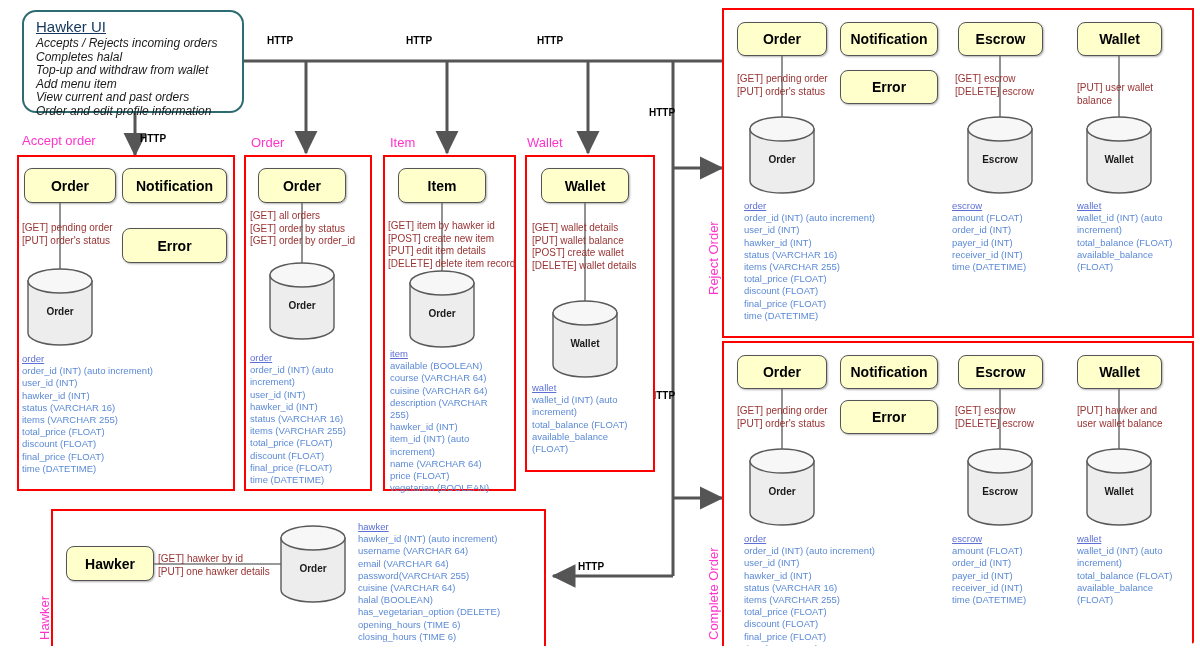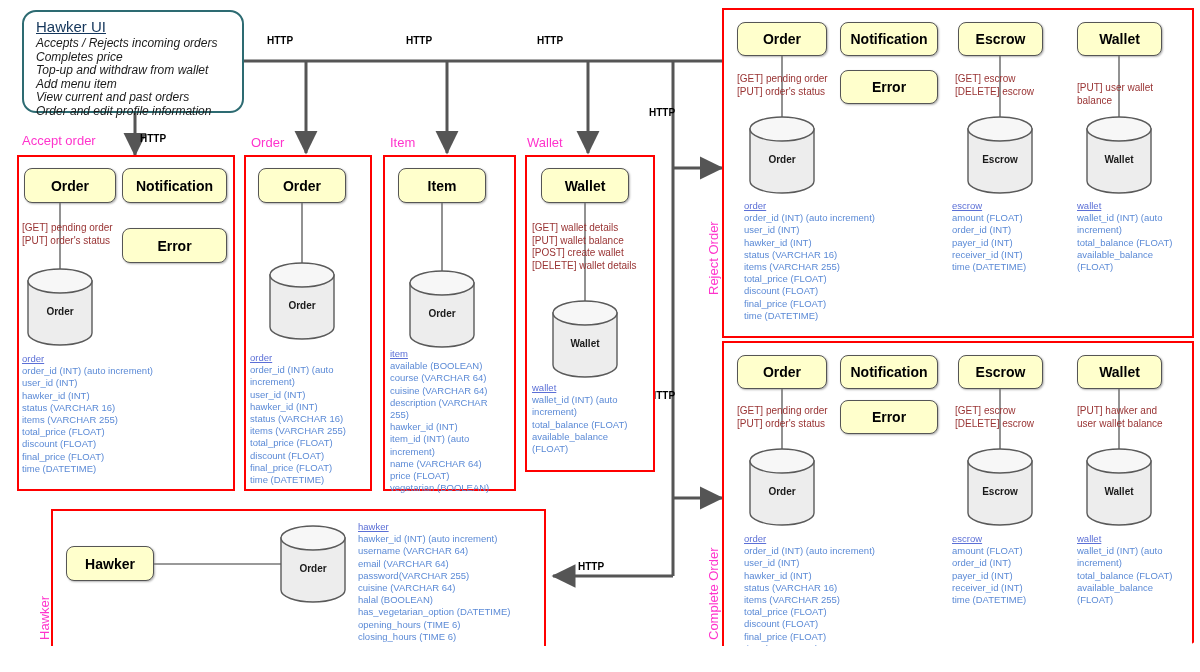--- a/index.html
+++ b/index.html
@@ -141,21 +141,21 @@
     <path d="M673,168 L722,168" stroke="#555555" stroke-width="3" fill="none" marker-end="url(#ah)"></path>
 
     <path d="M673,498 L722,498" stroke="#555555" stroke-width="3" fill="none" marker-end="url(#ah)"></path>
 
     <path d="M673,576 L553,576" stroke="#555555" stroke-width="3" fill="none" marker-end="url(#ah)"></path>
   </svg>
 
   <div class="ui-box" style="left:22px; top:10px; width:222px; height:103px;">
     <div class="ui-title">Hawker UI</div>
     <div class="ui-line">Accepts / Rejects incoming orders</div>
-    <div class="ui-line">Completes price</div>
+    <div class="ui-line">Completes halal</div>
     <div class="ui-line">Top-up and withdraw from wallet</div>
     <div class="ui-line">Add menu item</div>
     <div class="ui-line">View current and past orders</div>
     <div class="ui-line">Order and edit profile information</div>
   </div>
 
   <div class="http-label" style="left:267px; top:35px;">HTTP</div>
   <div class="http-label" style="left:406px; top:35px;">HTTP</div>
   <div class="http-label" style="left:537px; top:35px;">HTTP</div>
   <div class="http-label" style="left:140px; top:133px;">HTTP</div>
@@ -206,20 +206,23 @@
   </div>
 
   <div class="red-box" style="left:244px; top:155px; width:128px; height:336px;"></div>
 
   <div class="node" style="left:258px; top:168px; width:88px; height:35px;">Order</div>
 
   <svg class="wires" viewBox="0 0 1200 672">
     <path d="M302,203 L302,268" stroke="#777777" stroke-width="1.6" fill="none"></path>
   </svg>
 
+  <div class="endpoints" style="left:250px; top:210px; width:120px;">[GET] all orders
+[GET] order by status
+[GET] order by order_id</div>
 
   <div class="cyl" style="left:267px; top:262px; width:70px; height:78px;">
     <svg width="70" height="78" viewBox="0 0 70 78">
       <path d="M3,13 L3,65 A32,12 0 0 0 67,65 L67,13 Z" fill="#ededed" stroke="#5a5a5a" stroke-width="1.4"></path>
       <ellipse cx="35" cy="13" rx="32" ry="12" fill="#f7f7f7" stroke="#5a5a5a" stroke-width="1.4"></ellipse>
     </svg>
     <div class="cyl-label" style="top:38px;">Order</div>
   </div>
 
   <div class="schema" style="left:250px; top:352px; width:112px;">
@@ -236,20 +239,24 @@
   </div>
 
   <div class="red-box" style="left:383px; top:155px; width:133px; height:336px;"></div>
 
   <div class="node" style="left:398px; top:168px; width:88px; height:35px;">Item</div>
 
   <svg class="wires" viewBox="0 0 1200 672">
     <path d="M442,203 L442,275" stroke="#777777" stroke-width="1.6" fill="none"></path>
   </svg>
 
+  <div class="endpoints" style="left:388px; top:220px; width:132px;">[GET] item by hawker id
+[POST] create new item
+[PUT] edit item details
+[DELETE] delete item record</div>
 
   <div class="cyl" style="left:407px; top:270px; width:70px; height:78px;">
     <svg width="70" height="78" viewBox="0 0 70 78">
       <path d="M3,13 L3,65 A32,12 0 0 0 67,65 L67,13 Z" fill="#ededed" stroke="#5a5a5a" stroke-width="1.4"></path>
       <ellipse cx="35" cy="13" rx="32" ry="12" fill="#f7f7f7" stroke="#5a5a5a" stroke-width="1.4"></ellipse>
     </svg>
     <div class="cyl-label" style="top:38px;">Order</div>
   </div>
 
   <div class="schema" style="left:390px; top:348px; width:118px;">
@@ -438,35 +445,37 @@
   </div>
 
   <div class="red-box" style="left:51px; top:509px; width:495px; height:148px;"></div>
 
   <div class="node" style="left:66px; top:546px; width:88px; height:35px;">Hawker</div>
 
   <svg class="wires" viewBox="0 0 1200 672">
     <path d="M154,564 L283,564" stroke="#777777" stroke-width="1.6" fill="none"></path>
   </svg>
 
+  <div class="endpoints" style="left:158px; top:553px; width:130px;">[GET] hawker by id
+[PUT] one hawker details</div>
 
   <div class="cyl" style="left:278px; top:525px; width:70px; height:78px;">
     <svg width="70" height="78" viewBox="0 0 70 78">
       <path d="M3,13 L3,65 A32,12 0 0 0 67,65 L67,13 Z" fill="#ededed" stroke="#5a5a5a" stroke-width="1.4"></path>
       <ellipse cx="35" cy="13" rx="32" ry="12" fill="#f7f7f7" stroke="#5a5a5a" stroke-width="1.4"></ellipse>
     </svg>
     <div class="cyl-label" style="top:38px;">Order</div>
   </div>
 
   <div class="schema" style="left:358px; top:521px; width:185px;">
     <span class="sname">hawker</span>
     <span class="sfield">hawker_id (INT) (auto increment)</span>
     <span class="sfield">username (VARCHAR 64)</span>
     <span class="sfield">email (VARCHAR 64)</span>
     <span class="sfield">password(VARCHAR 255)</span>
     <span class="sfield">cuisine (VARCHAR 64)</span>
     <span class="sfield">halal (BOOLEAN)</span>
-    <span class="sfield">has_vegetarian_option (DATETIME)</span>
+    <span class="sfield">has_vegetarian_option (DELETE)</span>
     <span class="sfield">opening_hours (TIME 6)</span>
     <span class="sfield">closing_hours (TIME 6)</span>
   </div>
 
 </div>
 
 </body></html>

